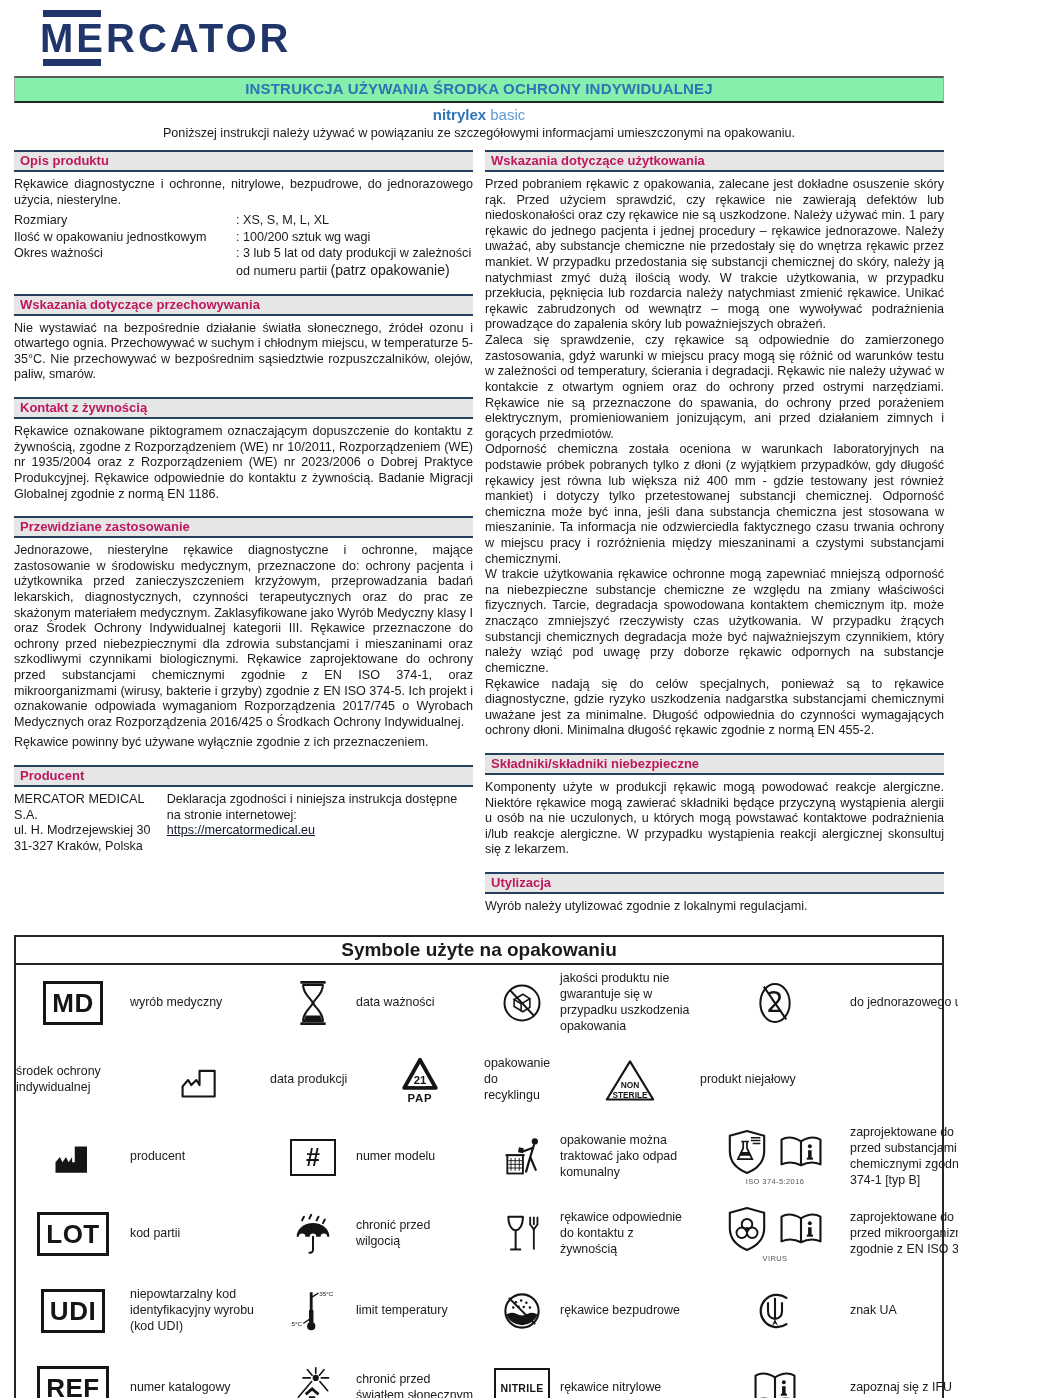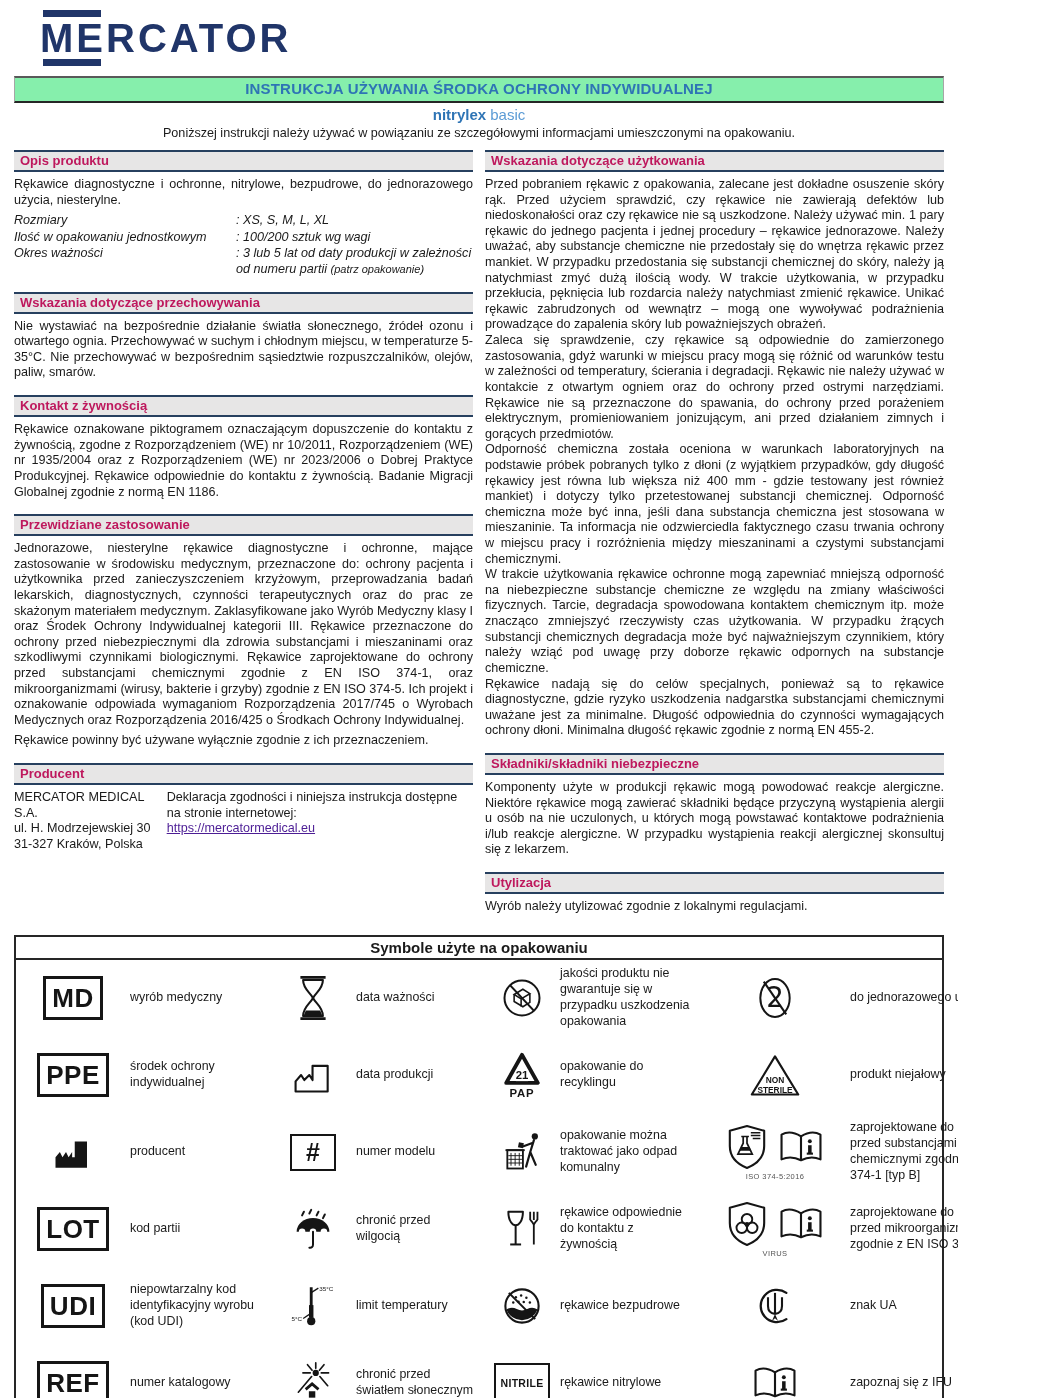--- a/index.html
+++ b/index.html
@@ -27,30 +27,30 @@
   .col { flex:1; min-width:0; }
 
   .sec-h { background:#E7E6E6; border-top:2px solid #27405F; border-bottom:2px solid #27405F;
            color:#be185d; font-weight:700; font-size:13px; padding:1px 6px 2px; margin-top:8px; }
   .col .sec-h:first-child { margin-top:0; }
   .sec-b { font-size:12.6px; line-height:1.24; text-align:justify; padding:5px 0 6px; }
   .sec-b p { margin:0; }
   .col-left .sec-b p { margin-bottom:5px; }
   .col-left .sec-b p:last-child { margin-bottom:0; }
 
-  .specs { display:grid; grid-template-columns:222px 1fr; row-gap:1px; margin-top:4px; text-align:left;font-style:italic; }
-  .spec-small { font-size:11px; }
+  .specs { display:grid; grid-template-columns:222px 1fr; row-gap:1px; margin-top:4px; text-align:left; }
+  .spec-small { font-size:14px; }
 
   .producer { display:flex; gap:14px; text-align:left; }
   .producer .addr { width:192px; }
-  .producer a { color:#4c1d95; text-decoration:underline; }
+  .producer a { color:#0f172a; text-decoration:underline; }
 
   
   .sym-table { margin:14px 14px 0; border:2px solid #262626; }
-  .sym-title { text-align:center; font-weight:700; font-size:15px; padding:2px 0;
+  .sym-title { text-align:center; font-weight:700; font-size:19px; padding:2px 0;
                border-bottom:2px solid #262626; }
   .sym-row { display:grid; grid-template-columns:114px 140px 86px 128px 76px 140px 150px 182px;
              min-height:77px; align-items:center; }
   .sym-icon-cell { display:flex; flex-direction:column; align-items:center; justify-content:center;
                    height:100%; padding:4px 20px; }
   .sym-icon-row { display:flex; gap:10px; align-items:center; justify-content:center; }
   .sym-caption { font-size:7.5px; color:#555; margin-top:1px; letter-spacing:0.4px; white-space:nowrap; }
   .sym-label { font-size:12.4px; line-height:1.28; padding:4px 8px 4px 0; text-align:left; }
 
   .icon-box { border:3px solid #151515; font-weight:700; color:#151515; display:inline-block;
@@ -183,25 +183,20 @@
                   <ellipse cx="22" cy="26" rx="17" ry="22" stroke="#151515" fill="none" stroke-width="2.3" stroke-linejoin="round" stroke-linecap="round"></ellipse>
                   <text x="22" y="37" font-size="32" font-family="DejaVu Sans, sans-serif" fill="#151515" text-anchor="middle">2</text>
                   <line x1="9" y1="7" x2="35" y2="45" stroke="#151515" stroke-width="2.4"></line>
                 </svg>
               </span>
             </div>
           </div>
           <div class="sym-label">do jednorazowego użycia</div>
         </div>
         <div class="sym-row">
-          <div class="sym-icon-cell">
-            <div class="sym-icon-row">
-              <div class="icon-box lg">PPE</div>
-            </div>
-          </div>
           <div class="sym-label">środek ochrony indywidualnej</div>
           <div class="sym-icon-cell">
             <div class="sym-icon-row">
               <span class="svg-icon">
                 <svg width="44" height="38" viewBox="0 0 48 40">
                   <path d="M5 38 L5 27 L11 20 L14.5 25.5 L20 20 L23.5 25.5 L23.5 10 L40 10 L40 38 Z" stroke="#151515" fill="none" stroke-width="2.3" stroke-linejoin="round" stroke-linecap="round"></path>
                 </svg>
               </span>
             </div>
           </div>

